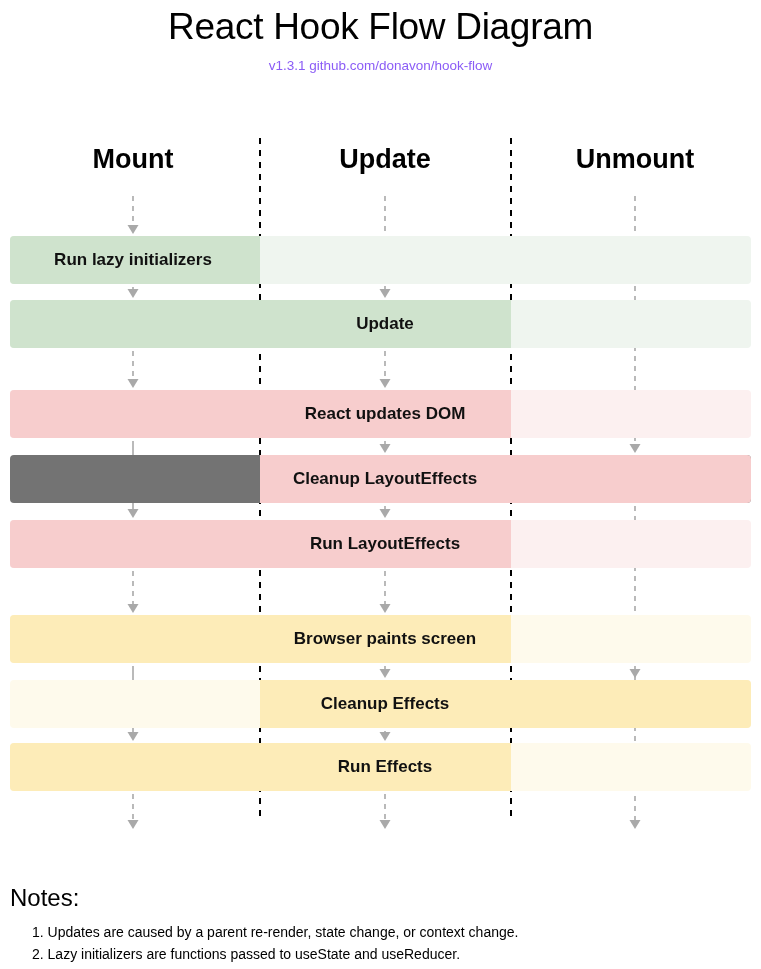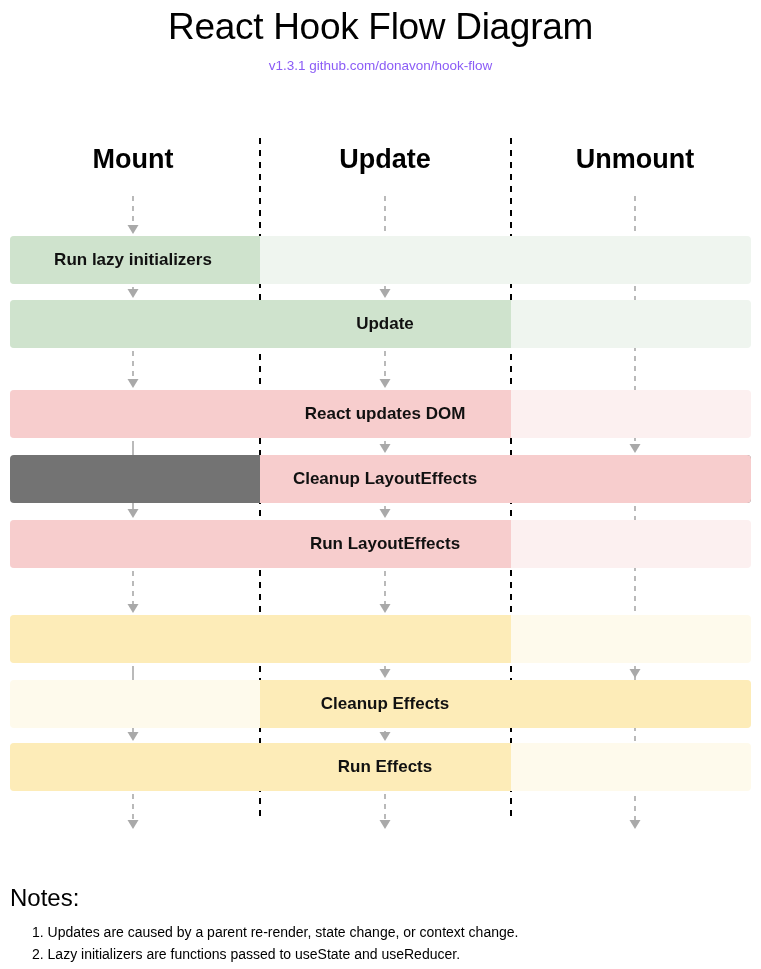--- a/index.html
+++ b/index.html
@@ -167,20 +167,21 @@
       <div class="row" style="top: 455px; background: #737373;">
         <div class="seg" style="left: 250px; width: 491px; background: rgb(247, 205, 205);"></div>
         <div class="row-label" style="left: 215px; width: 320px;">Cleanup LayoutEffects</div>
       </div>
       <div class="row" style="top: 520px; background: rgb(252, 240, 240);">
         <div class="seg" style="left: 0px; width: 501px; background: rgb(247, 205, 205);"></div>
         <div class="row-label" style="left: 215px; width: 320px;">Run LayoutEffects</div>
       </div>
       <div class="row" style="top: 615px; background: rgb(254, 250, 236);">
         <div class="seg" style="left: 0px; width: 501px; background: rgb(253, 236, 184);"></div>
+        <div class="row-label" style="left: 215px; width: 320px;">Browser paints screen</div>
       </div>
       <div class="row" style="top: 680px; background: rgb(254, 250, 236);">
         <div class="seg" style="left: 250px; width: 491px; background: rgb(253, 236, 184);"></div>
         <div class="row-label" style="left: 215px; width: 320px;">Cleanup Effects</div>
       </div>
       <div class="row" style="top: 743px; background: rgb(254, 250, 236);">
         <div class="seg" style="left: 0px; width: 501px; background: rgb(253, 236, 184);"></div>
         <div class="row-label" style="left: 215px; width: 320px;">Run Effects</div>
       </div>
     </div>

